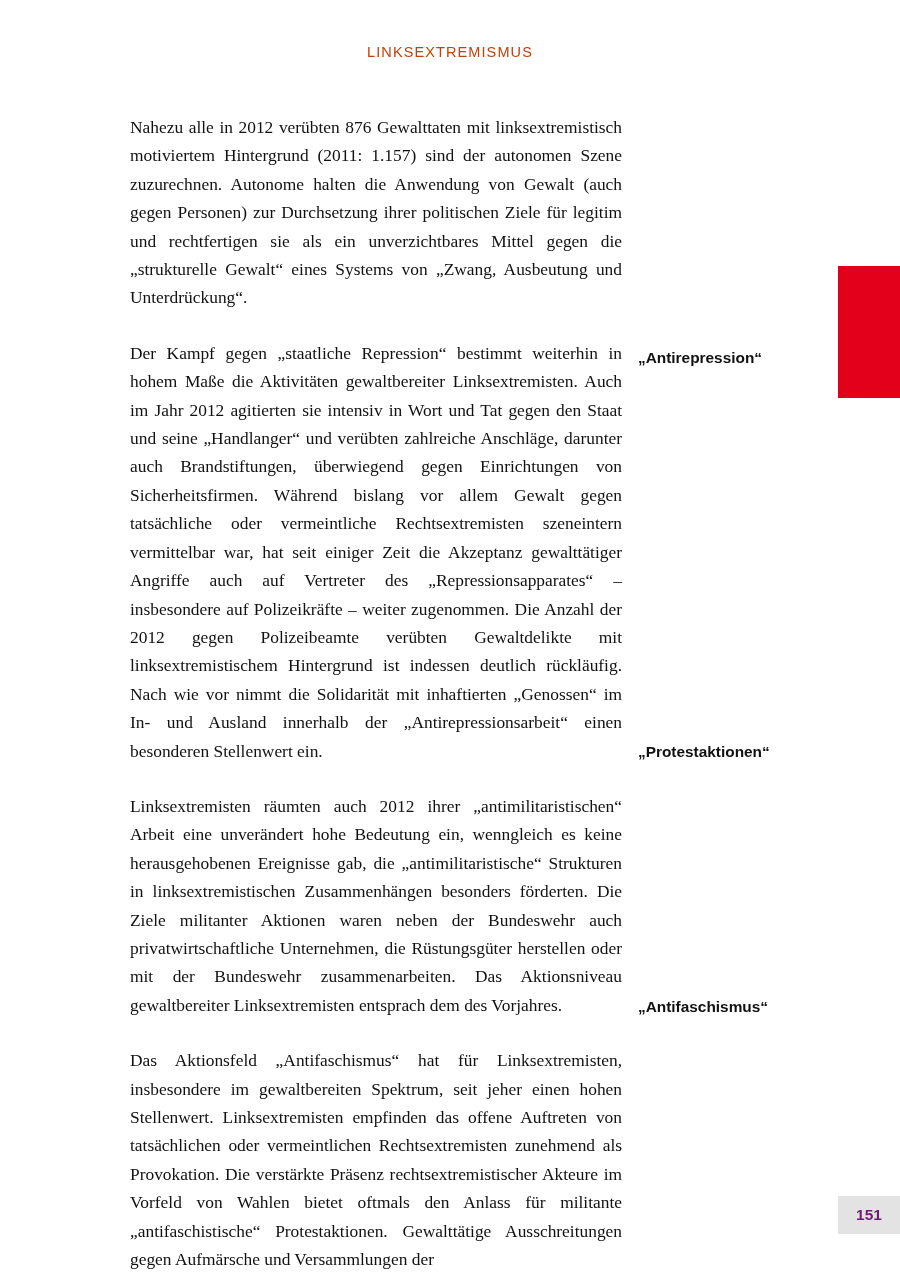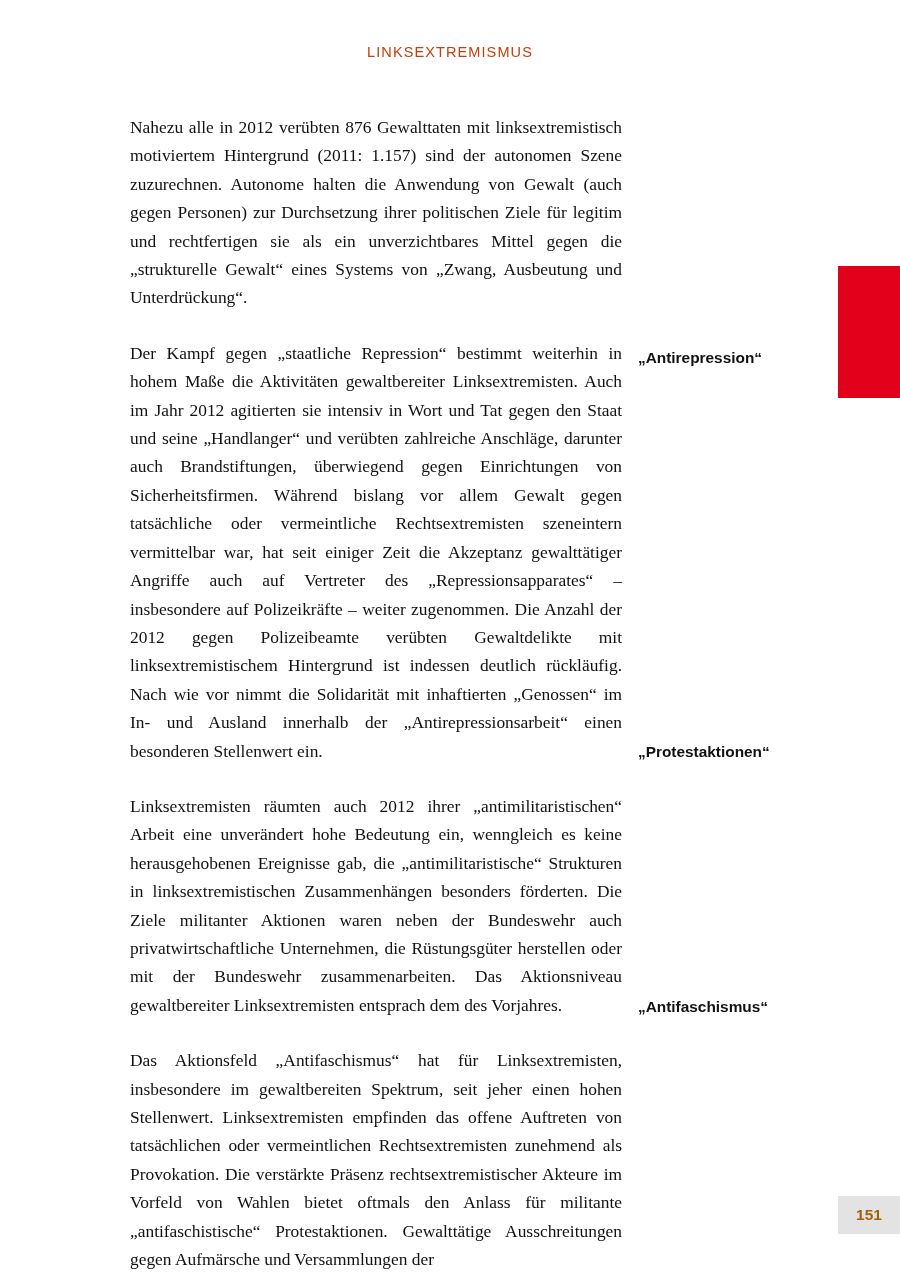--- a/index.html
+++ b/index.html
@@ -81,21 +81,21 @@
     top: 1196px;
     width: 62px;
     height: 38px;
     background: #e3e3e3;
     display: flex;
     align-items: center;
     justify-content: center;
     font-family: "Liberation Sans", sans-serif;
     font-weight: bold;
     font-size: 15.5px;
-    color: #a16207;
+    color: #701a75;
   }
 </style>
 </head>
 <body>
 
 <div class="page">
 
   <div class="running-head">LINKSEXTREMISMUS</div>
 
   <div class="red-marker"></div>

